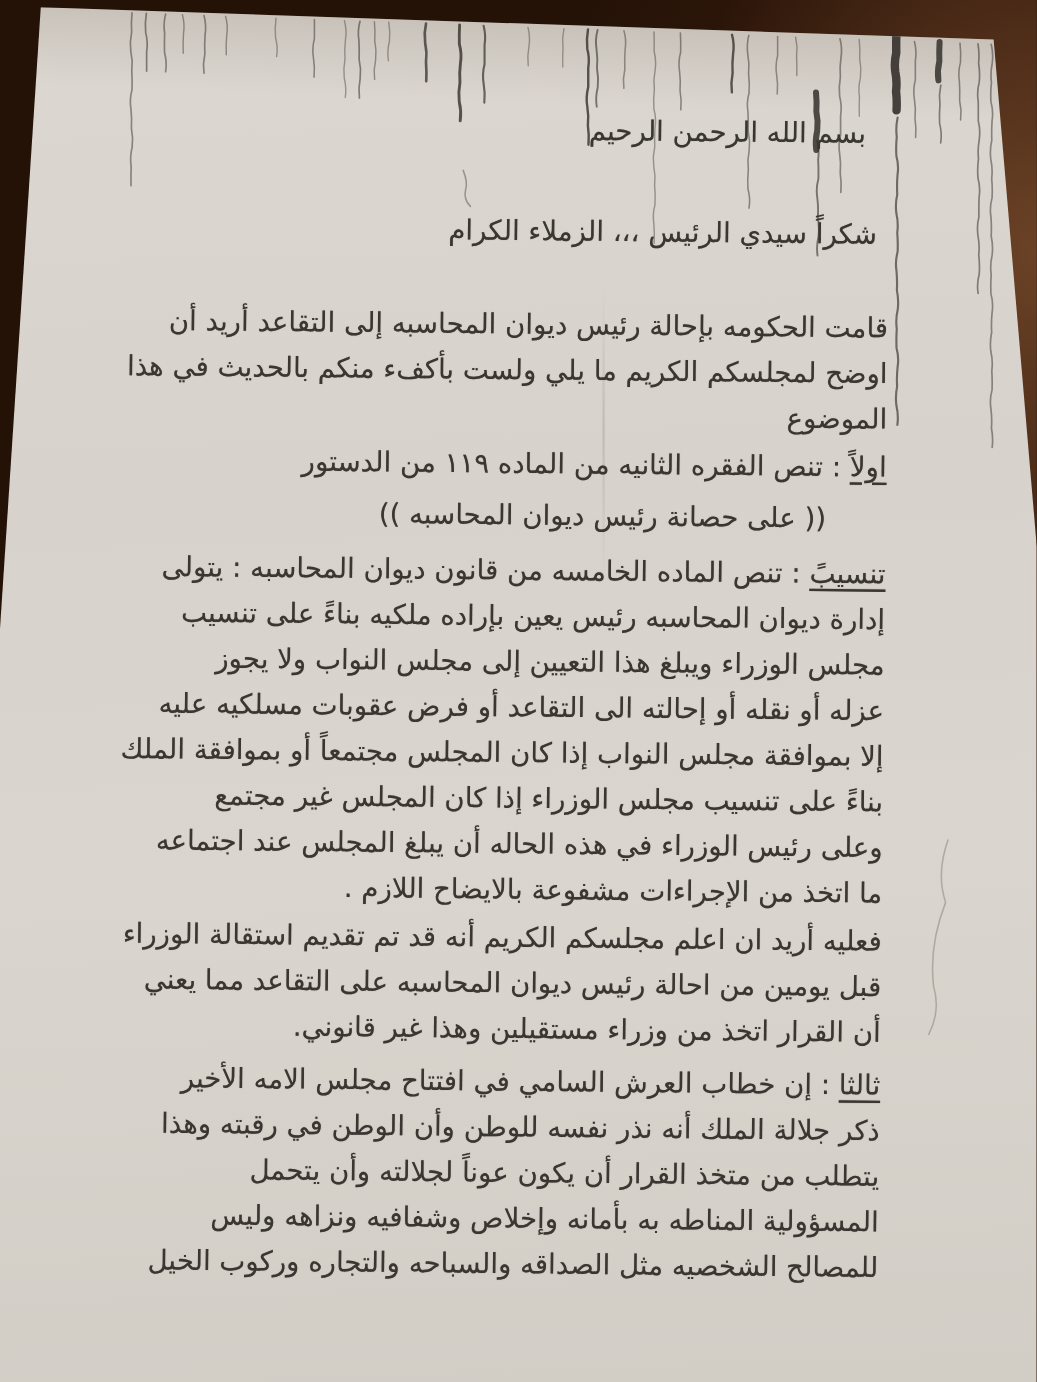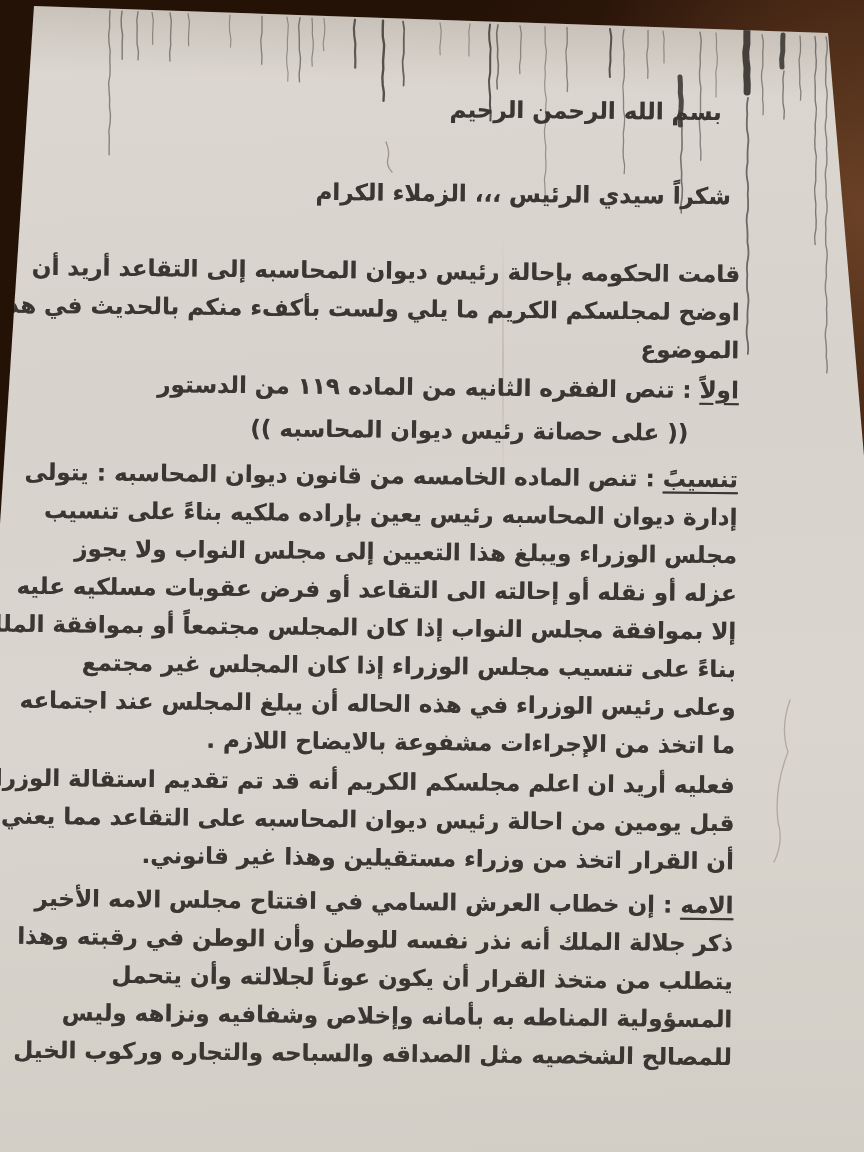--- a/index.html
+++ b/index.html
@@ -7,21 +7,20 @@
     width: 864px; height: 1152px; position: relative; overflow: hidden;
     background-color: #241207;
     background-image: radial-gradient(ellipse 430px 520px at 865px 210px,
       #6b4226 0%, #4a2a17 40%, #2b1509 72%, #241207 100%);
     font-family: "DejaVu Sans", sans-serif;
   }
   .paper {
     position: absolute; inset: 0;
     clip-path: polygon(34px 6px, 828px 33px, 864px 456px, 864px 1152px, 0 1152px, 0 524px);
     background: linear-gradient(178deg, #dcd8d1 0%, #d7d2cb 35%, #dad5ce 62%, #d2cdc5 100%);
-    font-weight: bold;
   }
   .paper::before { 
     content: ""; position: absolute; left: 0; top: 0; width: 100%; height: 70px;
     background: linear-gradient(to bottom, rgba(92,72,56,.16), rgba(92,72,56,0));
     transform: rotate(2deg); transform-origin: 0 0;
     pointer-events: none;
   }
   .crease {
     position: absolute; left: 502px; top: 235px; width: 2px; height: 250px;
     background: linear-gradient(to bottom, rgba(255,255,255,0), rgba(125,112,99,.22), rgba(125,112,99,0));
@@ -115,21 +114,21 @@
     <div class="line" dir="rtl">عزله أو نقله أو إحالته الى التقاعد أو فرض عقوبات مسلكيه عليه</div>
     <div class="line" dir="rtl">إلا بموافقة مجلس النواب إذا كان المجلس مجتمعاً أو بموافقة الملك</div>
     <div class="line" dir="rtl">بناءً على تنسيب مجلس الوزراء إذا كان المجلس غير مجتمع</div>
     <div class="line" dir="rtl">وعلى رئيس الوزراء في هذه الحاله أن يبلغ المجلس عند اجتماعه</div>
     <div class="line" dir="rtl">ما اتخذ من الإجراءات مشفوعة بالايضاح اللازم .</div>
 
     <div class="line mt2" dir="rtl">فعليه أريد ان اعلم مجلسكم الكريم أنه قد تم تقديم استقالة الوزراء</div>
     <div class="line" dir="rtl">قبل يومين من احالة رئيس ديوان المحاسبه على التقاعد مما يعني</div>
     <div class="line" dir="rtl">أن القرار اتخذ من وزراء مستقيلين  وهذا غير قانوني.</div>
 
-    <div class="line mt6" dir="rtl"><span class="lead">الامه</span><span> : إن خطاب العرش السامي في افتتاح مجلس الامه الأخير</span></div>
+    <div class="line mt6" dir="rtl"><span class="lead">ثالثا</span><span> : إن خطاب العرش السامي في افتتاح مجلس الامه الأخير</span></div>
 
     <div class="line" dir="rtl">ذكر جلالة الملك أنه نذر نفسه للوطن وأن الوطن في رقبته وهذا</div>
     <div class="line" dir="rtl">يتطلب من متخذ القرار أن يكون عوناً لجلالته وأن يتحمل</div>
     <div class="line" dir="rtl">المسؤولية المناطه به بأمانه وإخلاص وشفافيه ونزاهه وليس</div>
     <div class="line" dir="rtl">للمصالح الشخصيه مثل الصداقه والسباحه والتجاره وركوب الخيل</div>
 
   </div>
 </div>
 
 </body></html>

